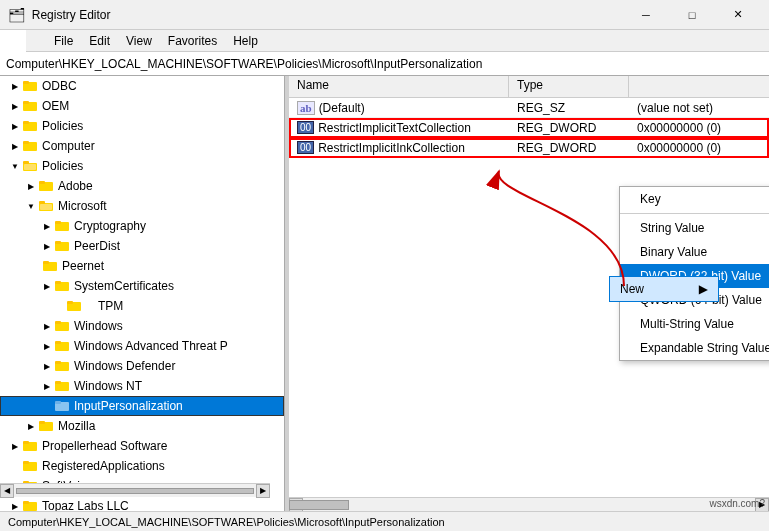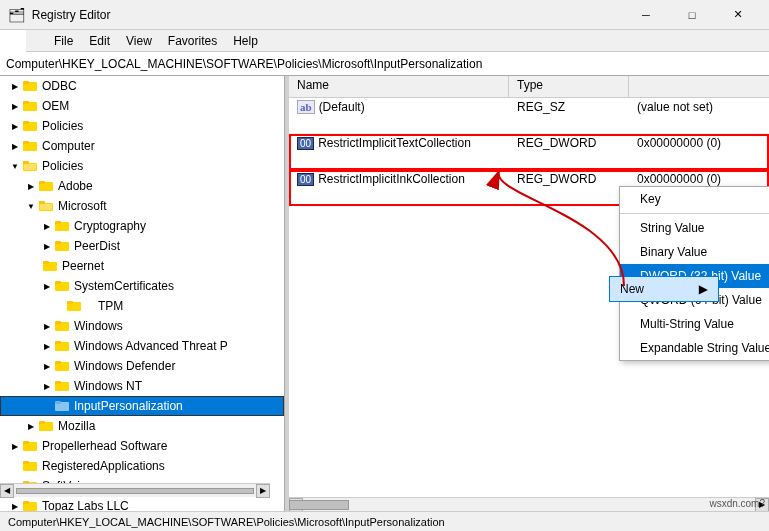--- a/index.html
+++ b/index.html
@@ -162,22 +162,22 @@
     .col-type { width: 120px; }
     .col-data { flex: 1; }
 
     
     #table-body {
       flex: 1;
       overflow-y: auto;
     }
     .table-row {
       display: flex;
-      height: 36px;
-      align-items: flex-start;
+      height: 20px;
+      align-items: center;
       border-bottom: 1px solid #f0f0f0;
     }
     .table-row.highlighted {
       outline: 2px solid red;
       outline-offset: -2px;
     }
     .cell {
       padding: 2px 8px;
       font-size: 12px;
       white-space: nowrap;

